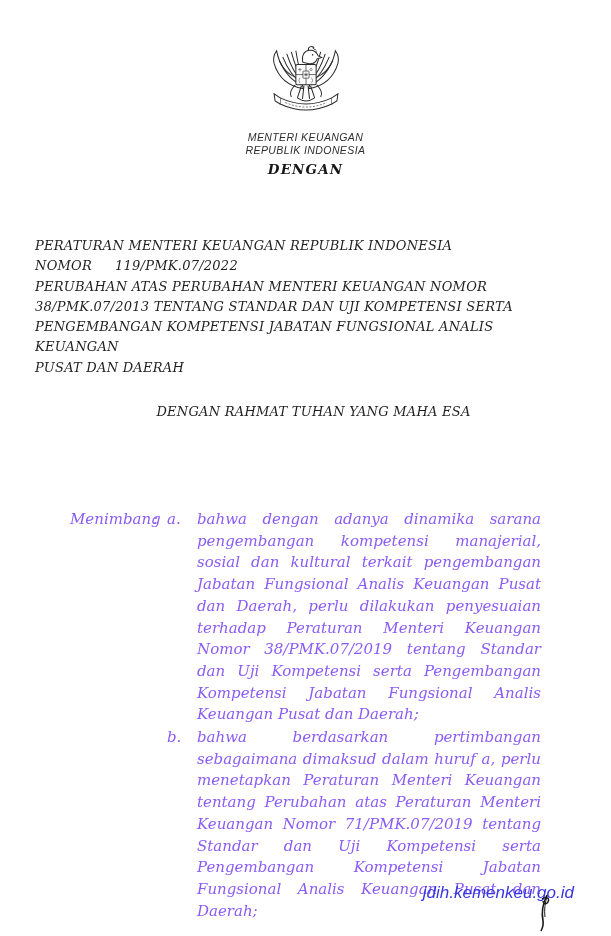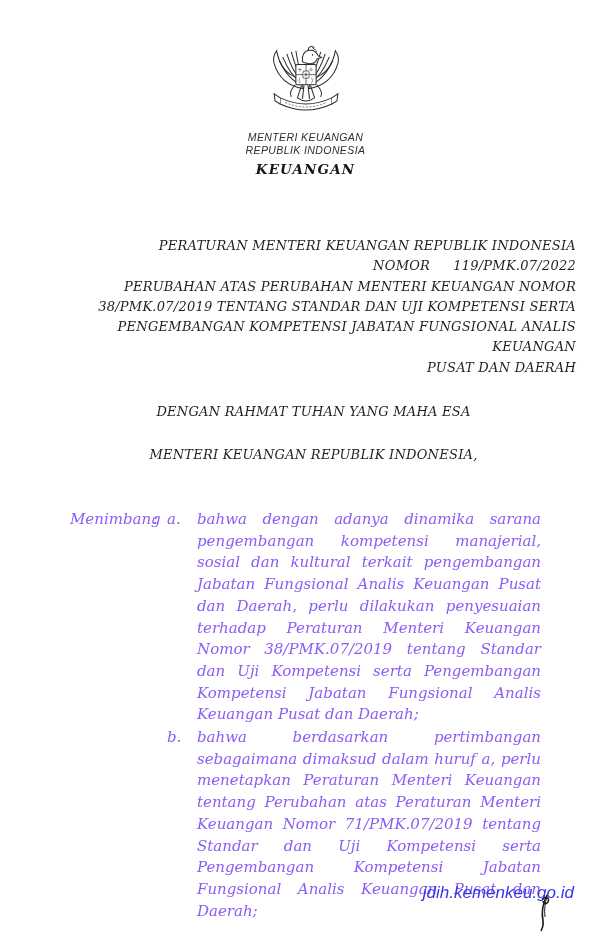--- a/index.html
+++ b/index.html
@@ -24,21 +24,21 @@
   }
   .salinan {
     margin-top:5px;
     font-size:13.5px; font-weight:bold; letter-spacing:1.1px;
     color:#161616;
   }
 
   
   .title-block {
     position:absolute; top:236px; left:35px; right:35px;
-    text-align:right;
+    text-align:left;
     font-size:13px; line-height:20.3px; letter-spacing:0.25px;
     color:#1f1f1f;
   }
   .nomor-value { margin-left:23px; }
 
   
   .invocation {
     position:absolute; top:402px; left:16px; right:0;
     text-align:center; font-size:13px; line-height:20px;
     color:#1f1f1f; letter-spacing:0.25px;
@@ -117,37 +117,36 @@
           <path d="M24,106 L12,98 L14,112 L24,118" fill="#ffffff"></path>
           <path d="M126,106 L138,98 L136,112 L126,118" fill="#ffffff"></path>
           <path d="M34,115 Q75,133 116,115" stroke-width="1.2" stroke-dasharray="4,3"></path>
         </g>
       </svg>
     </span>
     <div class="ministry">
       <div>MENTERI KEUANGAN</div>
       <div>REPUBLIK INDONESIA</div>
     </div>
-    <div class="salinan">KEUANGAN</div>
+    <div class="salinan">DENGAN</div>
   </div>
 
   <div class="title-block">
     <div>PERATURAN MENTERI KEUANGAN REPUBLIK INDONESIA</div>
     <div>
       <span>NOMOR</span><span class="nomor-value">119/PMK.07/2022</span>
     </div>
     <div>PERUBAHAN ATAS PERUBAHAN MENTERI KEUANGAN NOMOR</div>
-    <div>38/PMK.07/2019 TENTANG STANDAR DAN UJI KOMPETENSI SERTA</div>
+    <div>38/PMK.07/2013 TENTANG STANDAR DAN UJI KOMPETENSI SERTA</div>
     <div>PENGEMBANGAN KOMPETENSI JABATAN FUNGSIONAL ANALIS KEUANGAN</div>
     <div>PUSAT DAN DAERAH</div>
   </div>
 
   <div class="invocation">
     <div class="line1">DENGAN RAHMAT TUHAN YANG MAHA ESA</div>
-    <div class="line2">MENTERI KEUANGAN REPUBLIK INDONESIA,</div>
   </div>
 
   <div class="menimbang">
     <div class="m-label">Menimbang</div>
     <div class="m-colon">:</div>
     <div class="m-items">
       <div class="m-item">
         <div class="m-letter">a.</div>
         <div class="m-text">bahwa dengan adanya dinamika sarana pengembangan kompetensi manajerial, sosial dan kultural terkait pengembangan Jabatan Fungsional Analis Keuangan Pusat dan Daerah, perlu dilakukan penyesuaian terhadap Peraturan Menteri Keuangan Nomor 38/PMK.07/2019 tentang Standar dan Uji Kompetensi serta Pengembangan Kompetensi Jabatan Fungsional Analis Keuangan Pusat dan Daerah;</div>
       </div>

